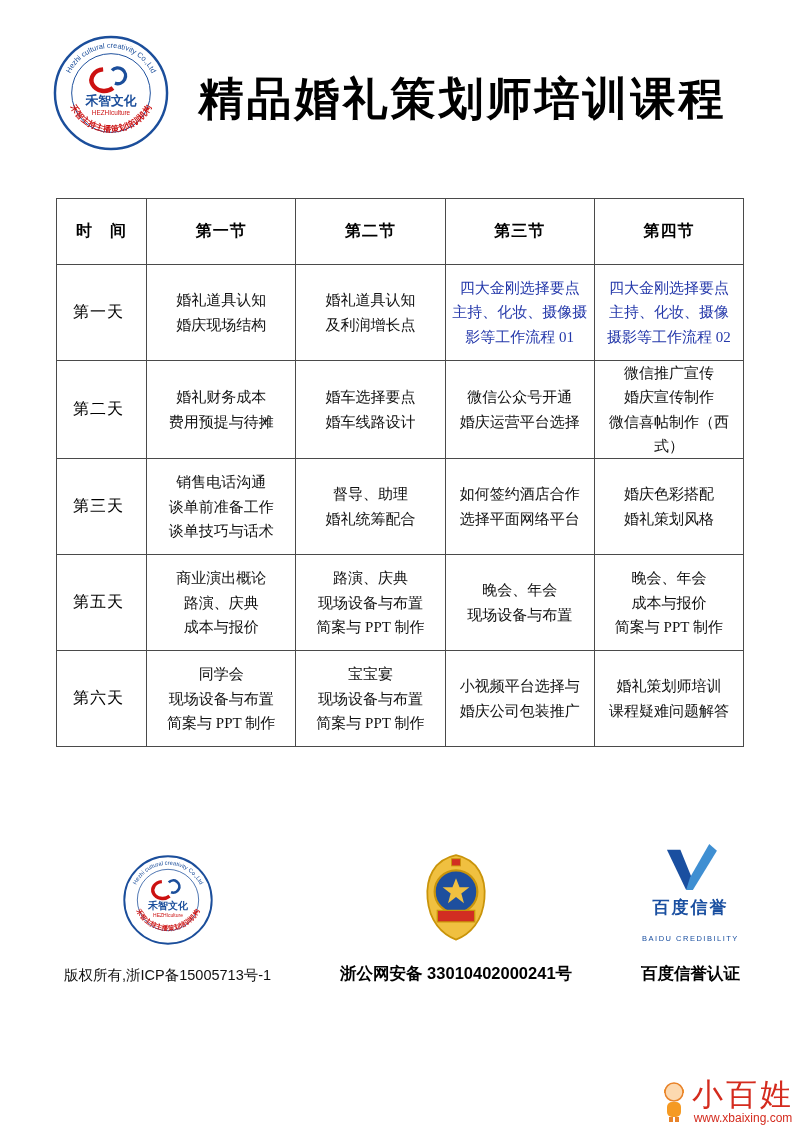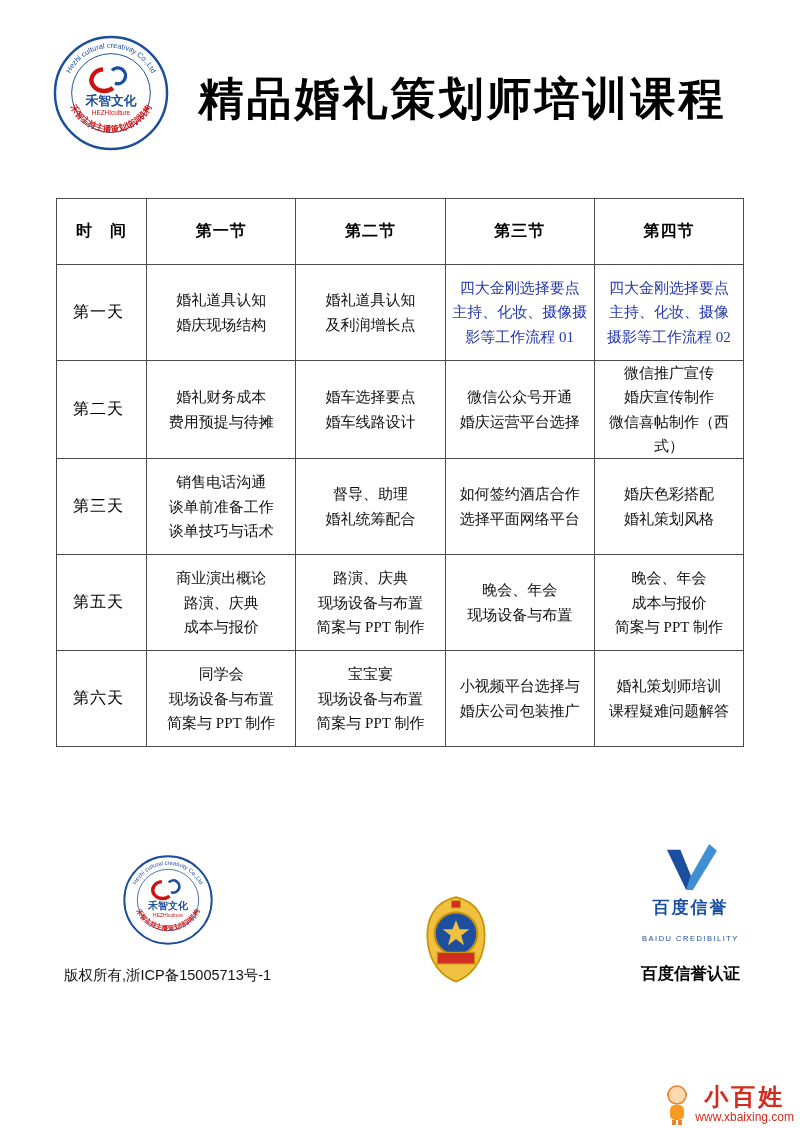--- a/index.html
+++ b/index.html
@@ -34,21 +34,21 @@
                 align-items:center; justify-content:flex-end; }
   .f-label { margin-top:20px; font-size:14.5px; color:#111; white-space:nowrap; }
   .f-label.bold { font-weight:bold; font-size:16.5px; color:#000; }
   .baidu-cn { color:var(--baidu-dark-blue,#1a4fa0); font-weight:bold; font-size:17px;
               margin-top:4px; letter-spacing:2px; }
   .baidu-en { color:var(--baidu-dark-blue,#1a4fa0); font-size:7.5px; letter-spacing:1.5px; margin-top:15px; }
 
   
   .watermark { position:absolute; right:6px; bottom:2px; display:flex; align-items:center; gap:3px; }
   .wm-text { text-align:center; line-height:1.15; }
-  .wm-name { color:var(--watermark-red,#d42b1e); font-size:24px; font-weight:bold; letter-spacing:3px; }
+  .wm-name { color:var(--watermark-red,#d42b1e); font-size:31px; font-weight:normal; letter-spacing:3px; }
   .wm-url { color:var(--watermark-red,#d42b1e); font-size:12px; }
 </style>
 </head>
 <body>
 
 <div class="page">
 
   <div class="header">
     <svg class="logo-large" viewBox="0 0 120 120">
       <circle cx="60" cy="60" r="57" fill="#ffffff" stroke="#1b4e9b" stroke-width="2.5"></circle>
@@ -185,20 +185,21 @@
     <div class="f-col">
       <div class="f-logo-box">
         <svg width="80" height="92" viewBox="0 0 90 102">
           <path d="M45 4 C20 9 11 30 13 53 C15 78 29 93 45 99 C61 93 75 78 77 53 C79 30 70 9 45 4 Z" fill="#f0c040" stroke="#c9940a" stroke-width="2"></path>
           <rect x="40" y="8" width="10" height="8" fill="#d22d22" stroke="#c9940a" stroke-width="1"></rect>
           <circle cx="45" cy="45" r="24" fill="#1e4f9e" stroke="#c9940a" stroke-width="2.5"></circle>
           <polygon points="45,30 49,40 60,40 51,47 54,58 45,51 36,58 39,47 30,40 41,40" fill="#f0c040"></polygon>
           <path d="M24 66 h42 v13 h-42 z" fill="#d22d22" stroke="#c9940a" stroke-width="1.5"></path>
         </svg>
       </div>
+      <div class="f-label bold">浙公网安备 33010402000241号</div>
     </div>
 
     <div class="f-col">
       <div class="f-logo-box">
         <svg width="58" height="50" viewBox="0 0 60 52">
           <polygon points="6,8 20,8 33,40 26,50" fill="#1a4fa0"></polygon>
           <polygon points="50,2 58,9 33,50 26,50 30,37" fill="#3f8fd2"></polygon>
         </svg>
         <div class="baidu-cn">百度信誉</div>
         <div class="baidu-en">BAIDU CREDIBILITY</div>

